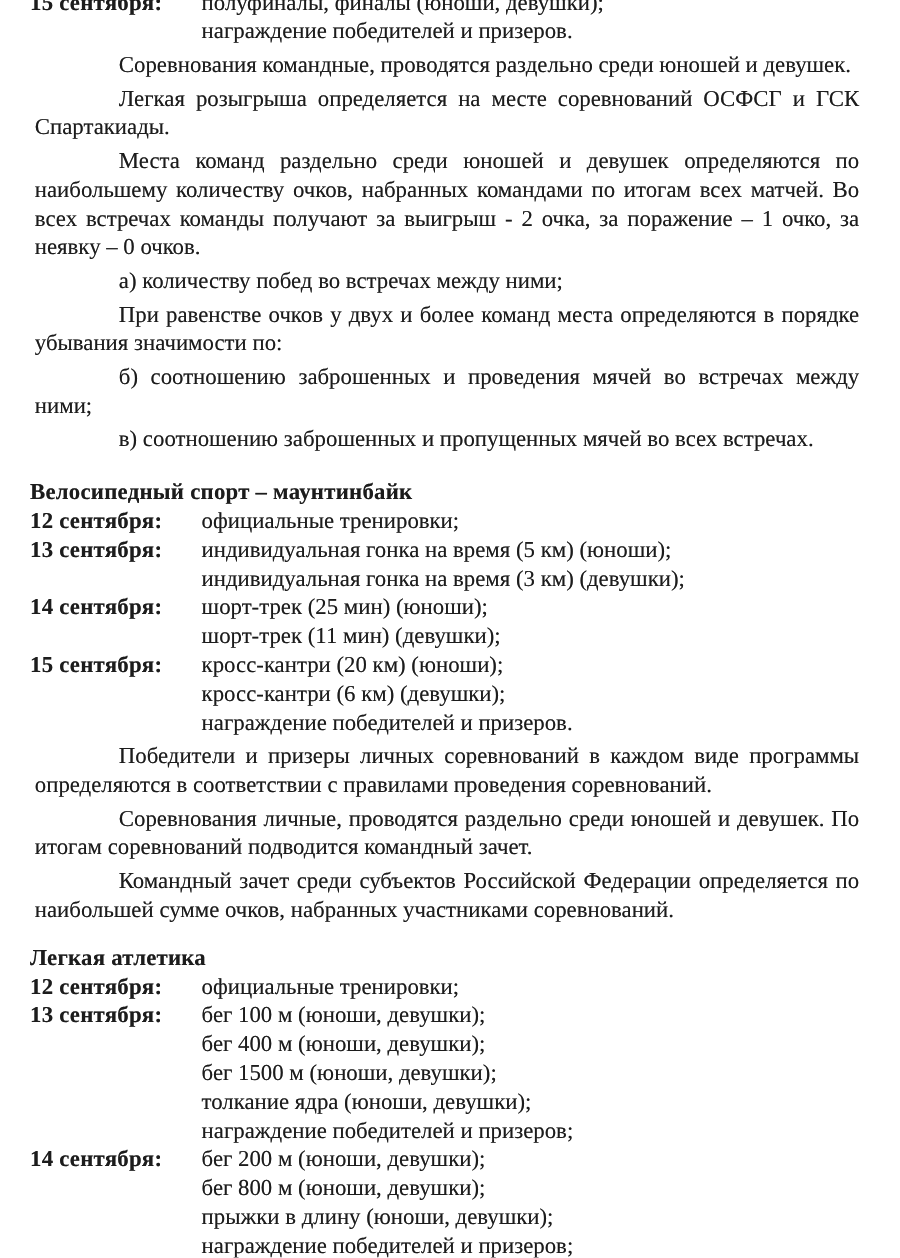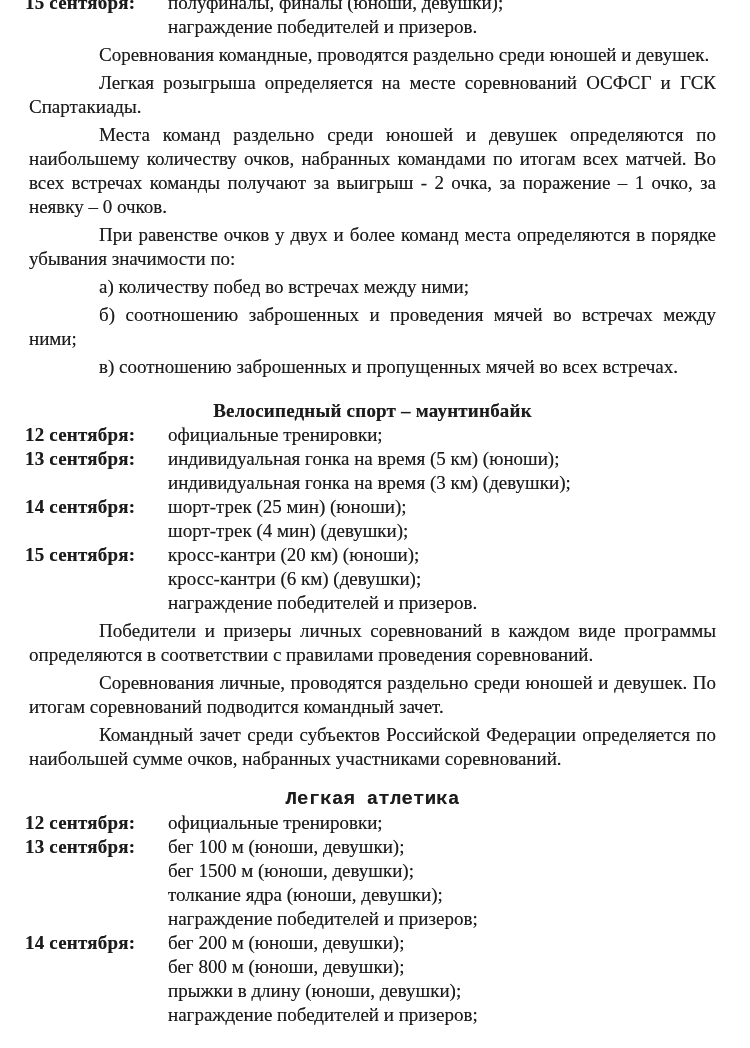--- a/index.html
+++ b/index.html
@@ -48,47 +48,45 @@
   }
   .para {
     margin: 4px;
     text-align: justify;
     text-indent: 70px;
     font-family: Liberation Serif, serif;
   }
   .heading {
     margin: 20px 0 0 0;
     font-weight: bold;
-    text-align: center;
     letter-spacing: 0.2px;
   }
   .heading.second {
     margin-top: 16px;
-    font-family: Liberation Mono, monospace;
   }
 </style>
 </head>
 <body>
 
 <div class="page">
   <div class="doc">
       <div class="schedule">
         <div class="schedule-row">
           <span class="schedule-date">15 сентября:</span>
           <div class="schedule-events">
             <div class="event-line">полуфиналы, финалы (юноши, девушки);</div>
             <div class="event-line">награждение победителей и призеров.</div>
           </div>
         </div>
       </div>
       <p class="para">Соревнования командные, проводятся раздельно среди юношей и девушек.</p>
       <p class="para">Легкая розыгрыша определяется на месте соревнований ОСФСГ и ГСК Спартакиады.</p>
       <p class="para">Места команд раздельно среди юношей и девушек определяются по наибольшему количеству очков, набранных командами по итогам всех матчей. Во всех встречах команды получают за выигрыш - 2 очка, за поражение – 1 очко, за неявку – 0 очков.</p>
+      <p class="para">а) количеству побед во встречах между ними;</p>
       <p class="para">При равенстве очков у двух и более команд места определяются в порядке убывания значимости по:</p>
-      <p class="para">а) количеству побед во встречах между ними;</p>
       <p class="para">б) соотношению заброшенных и проведения мячей во встречах между ними;</p>
       <p class="para">в) соотношению заброшенных и пропущенных мячей во всех встречах.</p>
       <div class="heading">Велосипедный спорт – маунтинбайк</div>
       <div class="schedule">
         <div class="schedule-row">
           <span class="schedule-date">12 сентября:</span>
           <div class="schedule-events">
             <div class="event-line">официальные тренировки;</div>
           </div>
         </div>
@@ -96,21 +94,21 @@
           <span class="schedule-date">13 сентября:</span>
           <div class="schedule-events">
             <div class="event-line">индивидуальная гонка на время (5 км) (юноши);</div>
             <div class="event-line">индивидуальная гонка на время (3 км) (девушки);</div>
           </div>
         </div>
         <div class="schedule-row">
           <span class="schedule-date">14 сентября:</span>
           <div class="schedule-events">
             <div class="event-line">шорт-трек (25 мин) (юноши);</div>
-            <div class="event-line">шорт-трек (4 мин) (девушки);</div>
+            <div class="event-line">шорт-трек (11 мин) (девушки);</div>
           </div>
         </div>
         <div class="schedule-row">
           <span class="schedule-date">15 сентября:</span>
           <div class="schedule-events">
             <div class="event-line">кросс-кантри (20 км) (юноши);</div>
             <div class="event-line">кросс-кантри (6 км) (девушки);</div>
             <div class="event-line">награждение победителей и призеров.</div>
           </div>
         </div>
@@ -123,20 +121,21 @@
         <div class="schedule-row">
           <span class="schedule-date">12 сентября:</span>
           <div class="schedule-events">
             <div class="event-line">официальные тренировки;</div>
           </div>
         </div>
         <div class="schedule-row">
           <span class="schedule-date">13 сентября:</span>
           <div class="schedule-events">
             <div class="event-line">бег 100 м (юноши, девушки);</div>
+            <div class="event-line">бег 400 м (юноши, девушки);</div>
             <div class="event-line">бег 1500 м (юноши, девушки);</div>
             <div class="event-line">толкание ядра (юноши, девушки);</div>
             <div class="event-line">награждение победителей и призеров;</div>
           </div>
         </div>
         <div class="schedule-row">
           <span class="schedule-date">14 сентября:</span>
           <div class="schedule-events">
             <div class="event-line">бег 200 м (юноши, девушки);</div>
             <div class="event-line">бег 800 м (юноши, девушки);</div>

